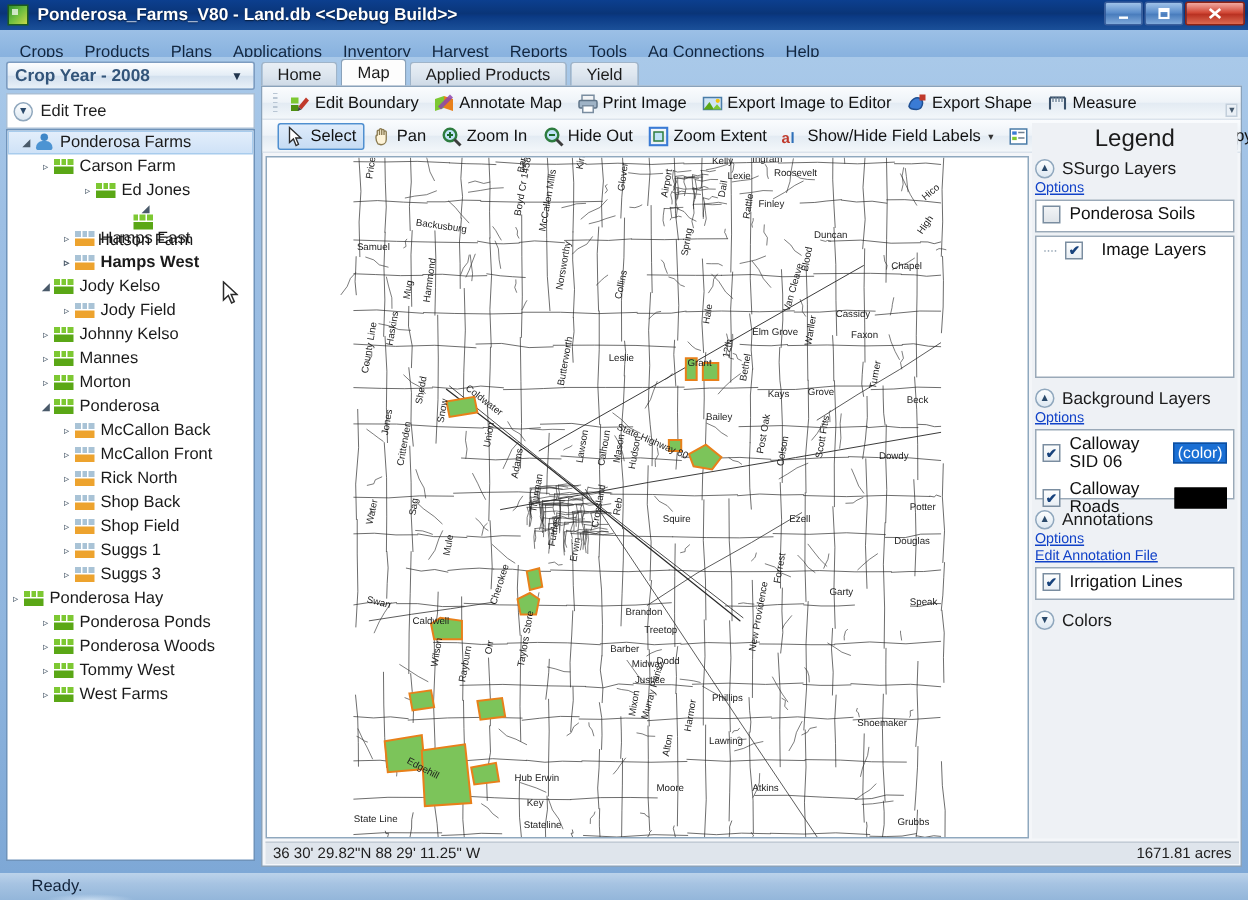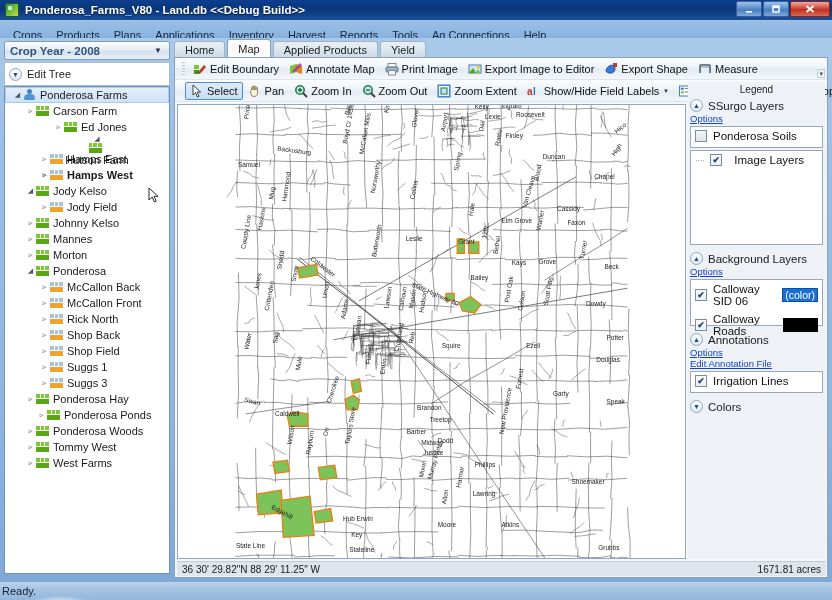--- a/index.html
+++ b/index.html
@@ -202,21 +202,21 @@
     display:flex; align-items:center; justify-content:space-between;
     padding:0 5px; font-size:10px; color:#202020;
   }
 
   
   .legendpanel {
     position:absolute; left:513px; top:24px; width:137px; height:477px;
     background:#eef1f5;
   }
   .legendtitle {
-    text-align:center; font-size:10px; color:#1b1b1b; padding:2px 0 3px;
+    text-align:center; font-size:16px; color:#1b1b1b; padding:2px 0 3px;
   }
   .grouphdr {
     display:flex; align-items:center; gap:5px; padding:1px 2px; font-size:11.5px; color:#1b1b1b;
     cursor:pointer;
   }
   .optlink { color:#1142c8; font-size:9.5px; text-decoration:underline; cursor:pointer;
     display:block; padding-left:2px; line-height:11px; }
   .lbox {
     background:#fff; border:1px solid #9aa9b8; margin:2px 2px 0 2px;
   }
@@ -234,21 +234,21 @@
   .swatch-color {
     background:#1a6fd4; color:#fff; font-size:10.5px; padding:0 2px;
     border:1px solid #0d4fa0;
   }
   .swatch-black { width:44px;height:14px; background:#000; border:1px solid #000; }
 
   
   .statusbar {
     position:absolute; left:0; top:582px; width:832px; height:18px;
     background:linear-gradient(180deg,#bcd3ea 0%,#a6c3e2 40%,#93b6da 100%);
-    display:flex; align-items:center; padding-left:2px;
+    display:flex; align-items:center; padding-left:21px;
     font-size:11px; color:#12233a;
   }
   .statusbar:after{
     content:""; position:absolute; left:30px; bottom:-4px; width:60px;height:8px;
     background:radial-gradient(ellipse at center,#c8dcf0 0%,rgba(200,220,240,0) 70%);
   }
 </style>
 </head>
 <body>
 
@@ -480,31 +480,31 @@
         <div class="treeitem" style="padding-left: 34px;">
           <span class="exp">▹</span>
           <span class="ficon orange">
             <i></i>
             <i></i>
             <i></i>
             <i></i>
           </span>
           <span>Suggs 3</span>
         </div>
+        <div class="treeitem" style="">
+          <span class="exp">▹</span>
+          <span class="ficon green">
+            <i></i>
+            <i></i>
+            <i></i>
+            <i></i>
+          </span>
+          <span>Ponderosa Hay</span>
+        </div>
         <div class="treeitem" style="padding-left: 20px;">
-          <span class="exp">▹</span>
-          <span class="ficon green">
-            <i></i>
-            <i></i>
-            <i></i>
-            <i></i>
-          </span>
-          <span>Ponderosa Hay</span>
-        </div>
-        <div class="treeitem" style="padding-left: 20px; margin-left: 11px;">
           <span class="exp">▹</span>
           <span class="ficon green">
             <i></i>
             <i></i>
             <i></i>
             <i></i>
           </span>
           <span>Ponderosa Ponds</span>
         </div>
         <div class="treeitem" style="padding-left: 20px;">
@@ -662,21 +662,21 @@
         </div>
 
         <div class="tbtn">
           <span class="ic">
             <svg width="14" height="14" viewBox="0 0 14 14">
               <circle cx="6" cy="6" r="4.2" fill="#bfe3f7" stroke="#2d7c3f" stroke-width="1.6"></circle>
               <path d="M9 9 L13 13" stroke="#3d3d3d" stroke-width="2"></path>
               <path d="M4 6 H8" stroke="#1a6b2a" stroke-width="1.3"></path>
             </svg>
           </span>
-          <span>Zoom Out</span>
+          <span>Hide Out</span>
         </div>
 
         <div class="tbtn">
           <span class="ic">
             <svg width="14" height="14" viewBox="0 0 14 14">
               <rect x="1.2" y="1.2" width="11.6" height="11.6" fill="none" stroke="#3a7bd5" stroke-width="1.4"></rect>
               <rect x="4" y="4" width="6" height="6" fill="#bfe3f7" stroke="#2d7c3f"></rect>
             </svg>
           </span>
           <span>Zoom Extent</span>

